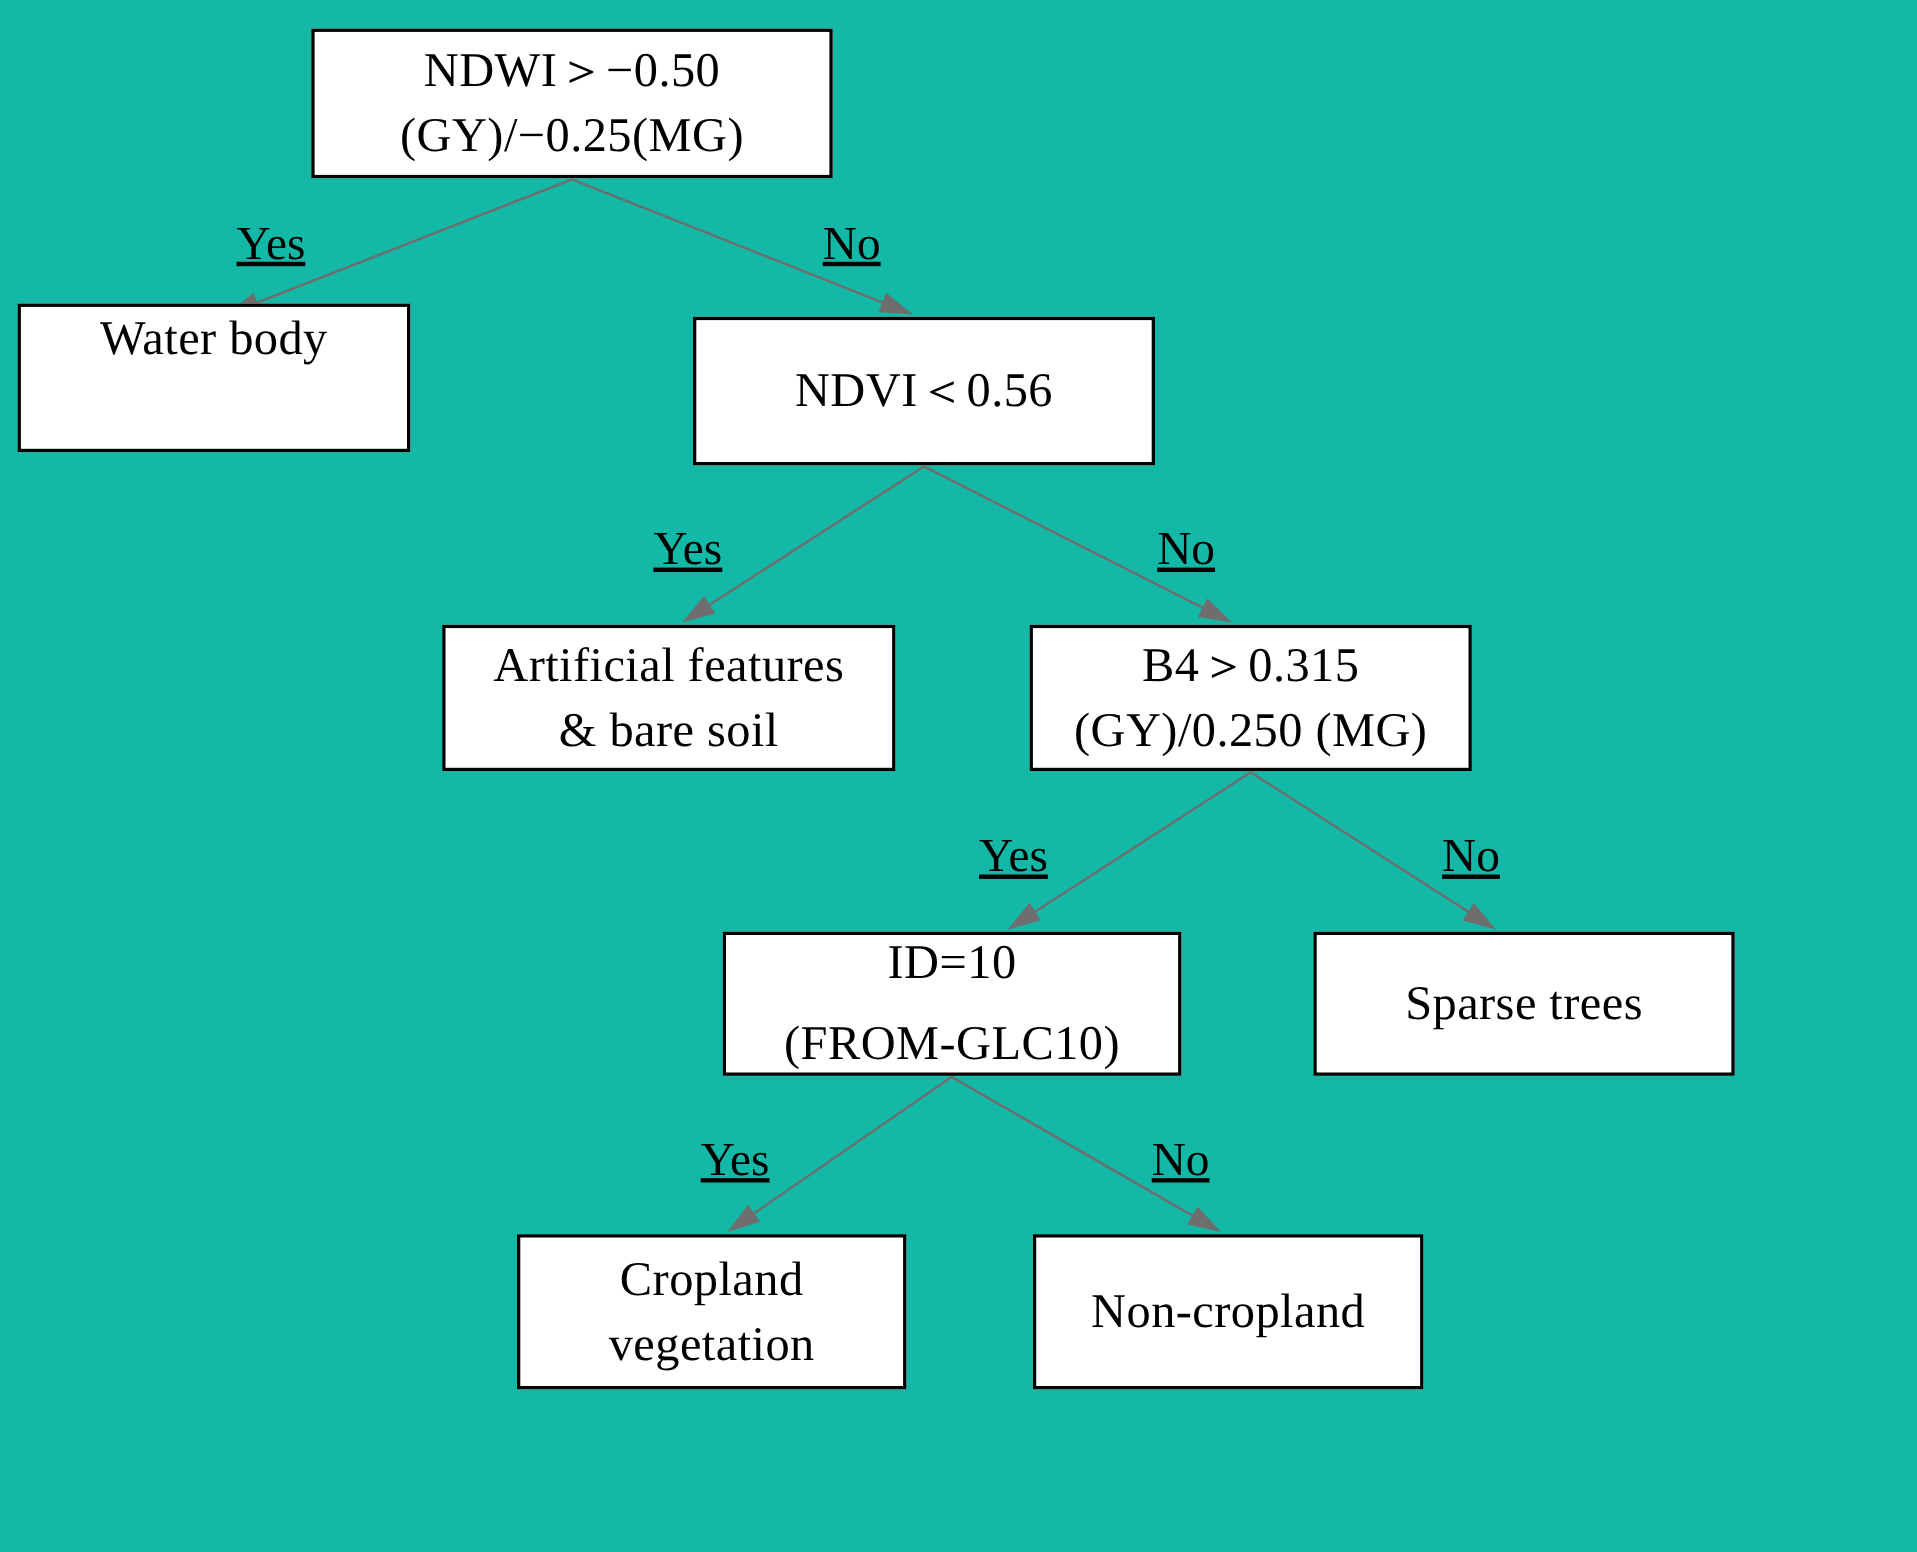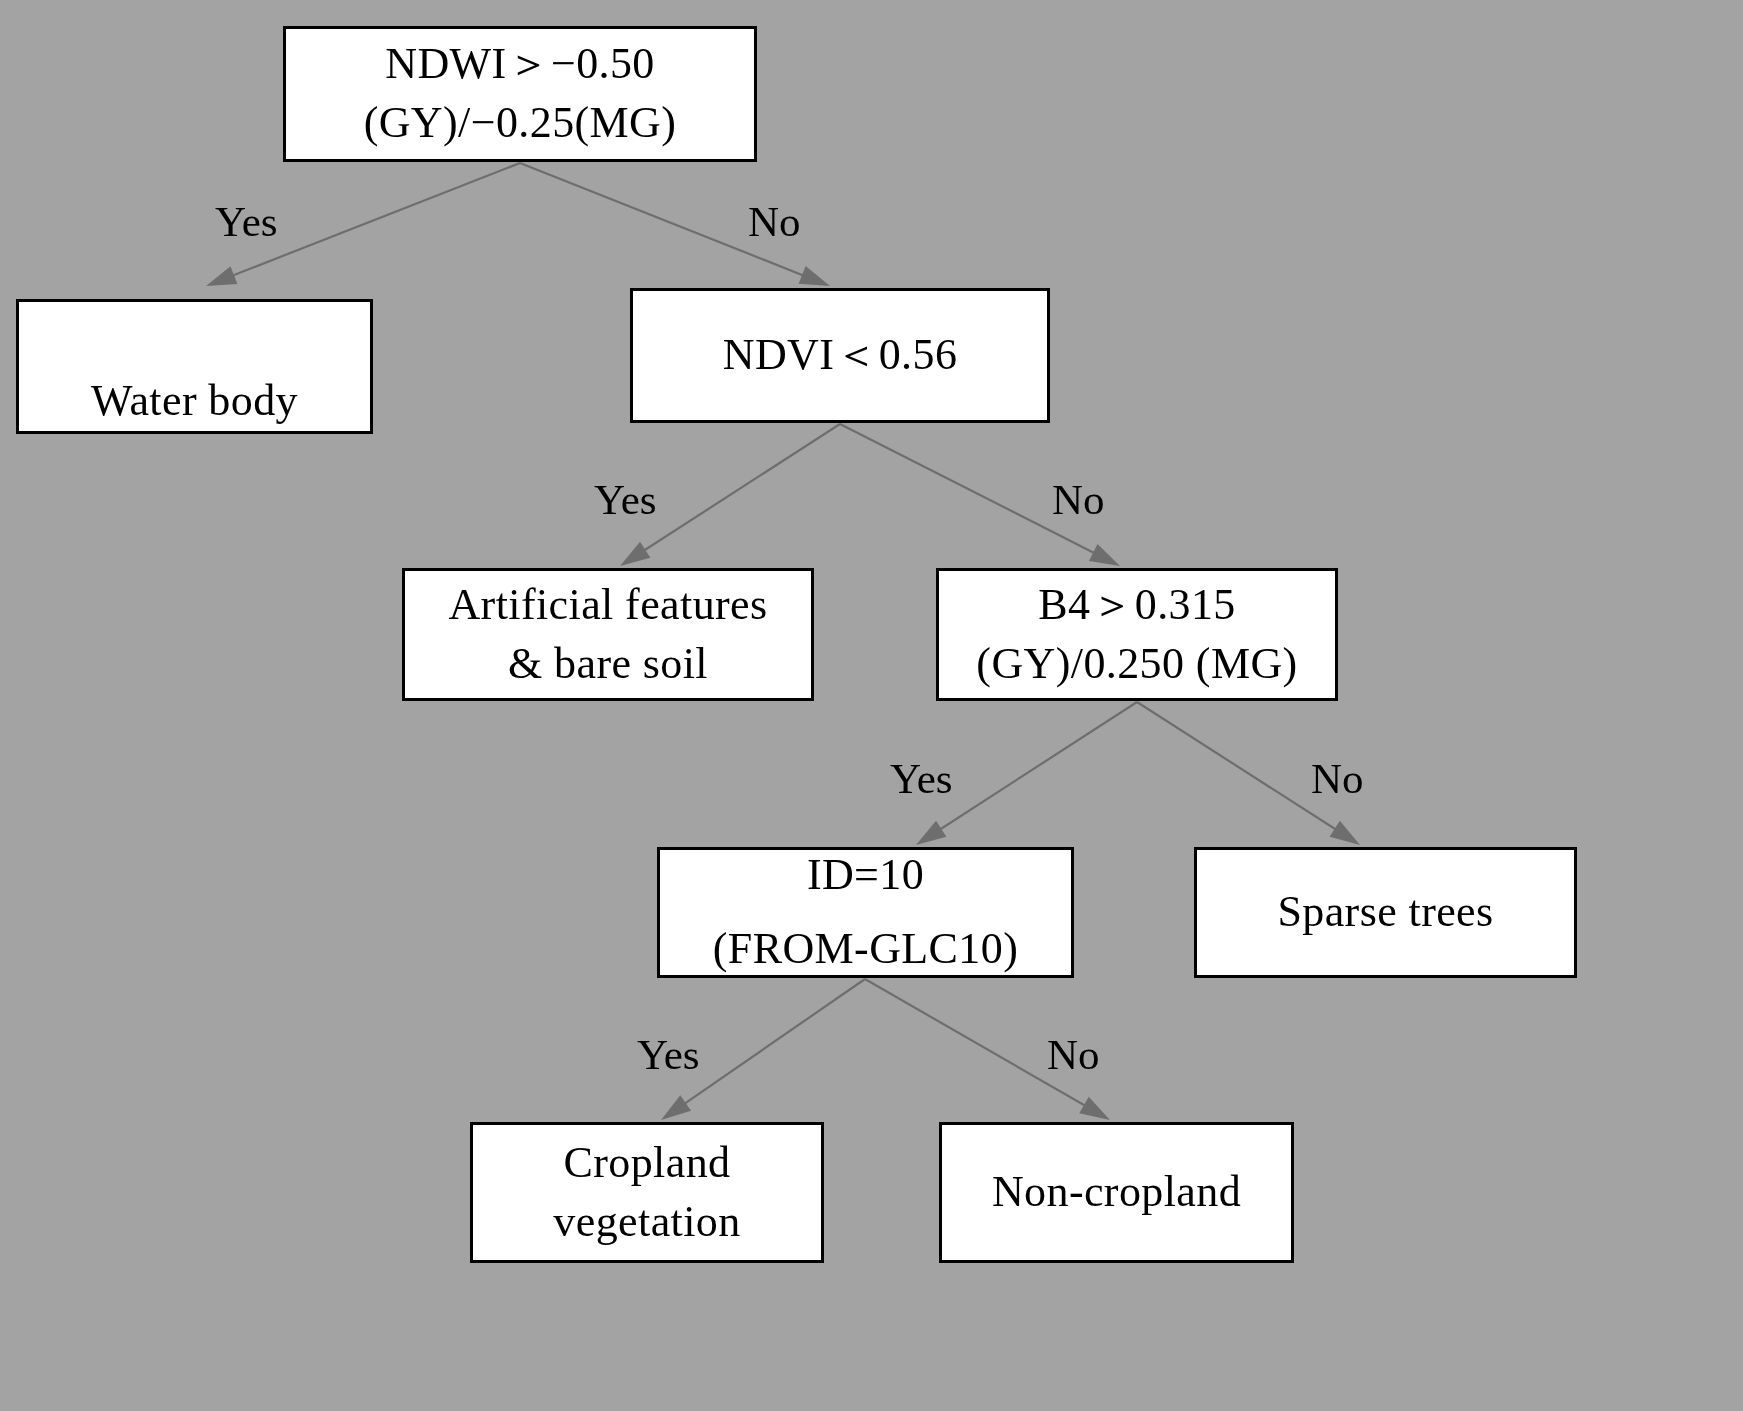--- a/index.html
+++ b/index.html
@@ -5,21 +5,21 @@
 <style>
   html, body {
     margin: 0;
     padding: 0;
     background: #ffffff;
   }
   #stage {
     position: relative;
     width: 1743px;
     height: 1411px;
-    background: #a3a3a3;
+    background: #14b8a6;
     overflow: hidden;
     font-family: "Liberation Serif", "DejaVu Serif", serif;
     color: #000000;
   }
   #edge-layer {
     position: absolute;
     left: 0;
     top: 0;
     width: 1743px;
     height: 1411px;
@@ -42,20 +42,21 @@
   }
   .node .ln {
     display: block;
   }
   .edge-label {
     position: absolute;
     font-size: 43px;
     line-height: 1;
     white-space: nowrap;
     color: #000000;
+    text-decoration: underline;
   }
 </style>
 </head>
 <body>
 
 <div id="stage">
 
   <svg id="edge-layer" viewBox="0 0 1743 1411" width="1743" height="1411" xmlns="http://www.w3.org/2000/svg">
       <line x1="520" y1="163" x2="228.3466752149695" y2="277.2463660782126" stroke="#6e6e6e" stroke-width="2.2"></line>
       <polygon points="206,286 230.46836392467105,266.21239865850697 237.39832411275273,283.9035165370245" fill="#6e6e6e"></polygon>
@@ -73,21 +74,21 @@
       <polygon points="661,1120 680.2773067197809,1095.1276168083657 691.0803408589488,1110.75753854163" fill="#6e6e6e"></polygon>
       <line x1="865" y1="979" x2="1089.1988363575392" y2="1108.0287180669918" stroke="#6e6e6e" stroke-width="2.2"></line>
       <polygon points="1110,1120 1079.2599130151084,1113.2696915255472 1088.7371778787397,1096.8021036419325" fill="#6e6e6e"></polygon>
     </svg>
 
   <div class="node" style="left: 283px; top: 26px; width: 474px; height: 136px; border-color: rgb(0, 0, 0);">
     <span class="ln">NDWI＞−0.50</span>
     <span class="ln">(GY)/−0.25(MG)</span>
   </div>
 
-  <div class="node" style="left: 16px; top: 299px; width: 357px; height: 135px; border-color: rgb(0, 0, 0); justify-content: flex-end;">
+  <div class="node" style="left: 16px; top: 276px; width: 357px; height: 135px; border-color: rgb(0, 0, 0); justify-content: flex-start;">
     <span class="ln">Water body</span>
   </div>
 
   <div class="node" style="left: 630px; top: 288px; width: 420px; height: 135px; border-color: rgb(0, 0, 0); align-items: center;">
     <span class="ln">NDVI＜0.56</span>
   </div>
 
   <div class="node" style="left: 402px; top: 568px; width: 412px; height: 133px; border-color: rgb(0, 0, 0); align-items: center;">
     <span class="ln">Artificial features</span>
     <span class="ln">&amp; bare soil</span>

